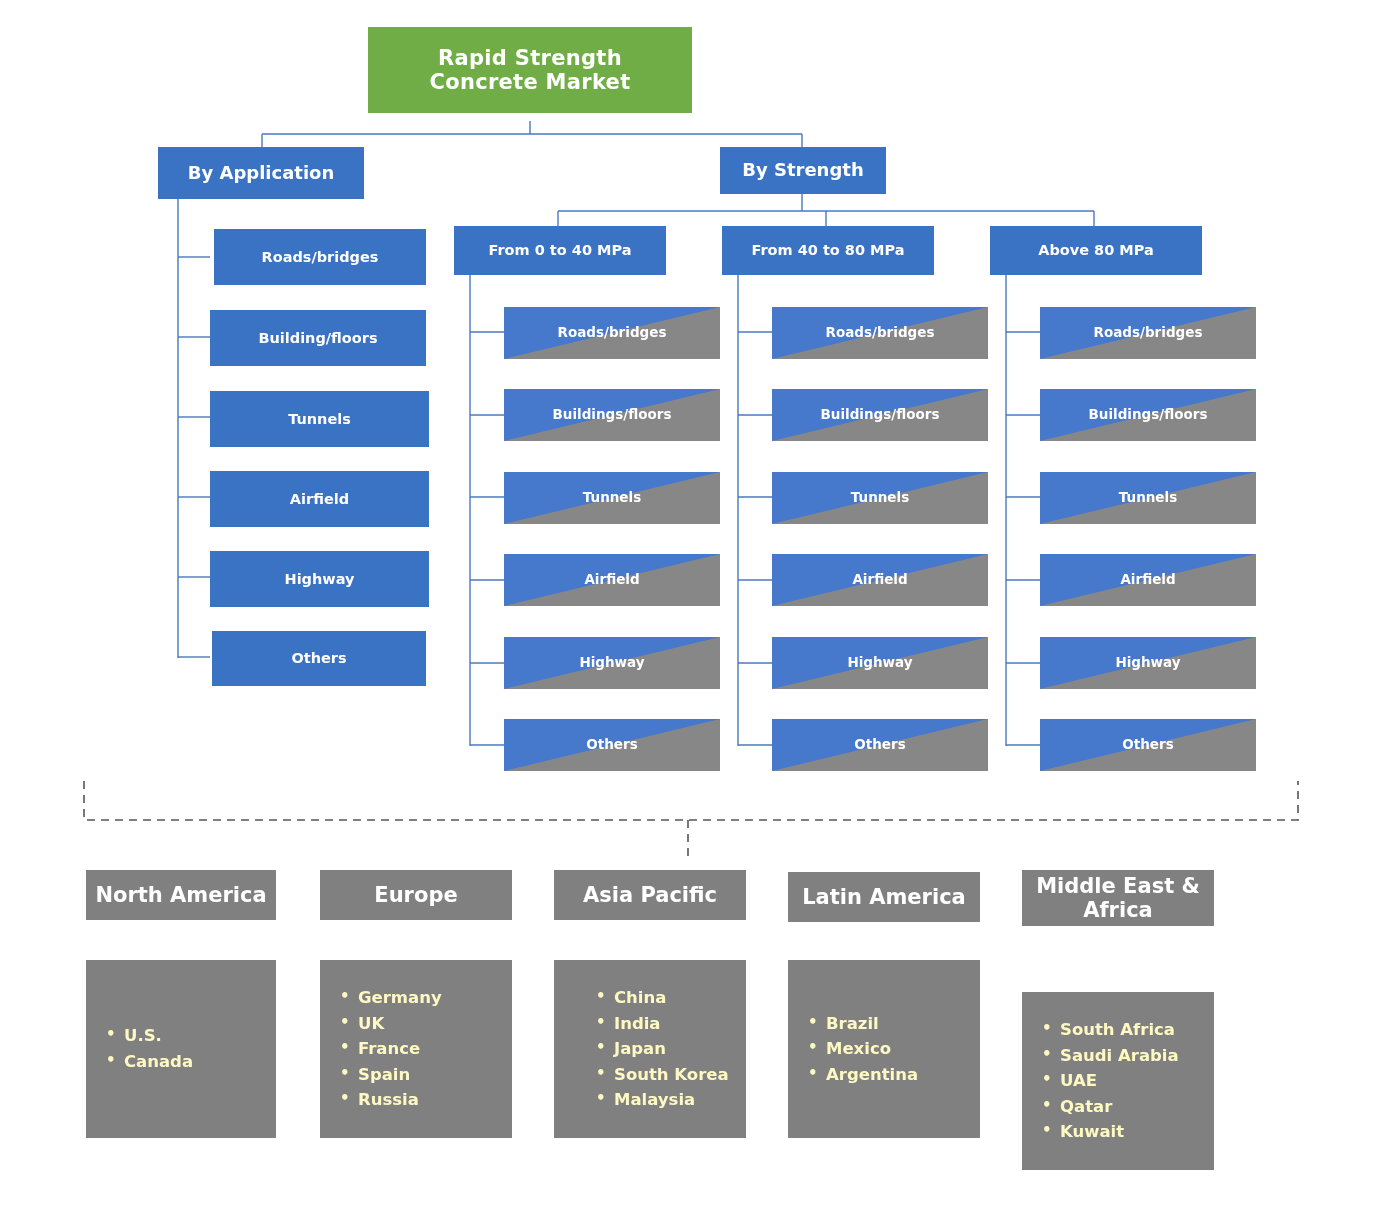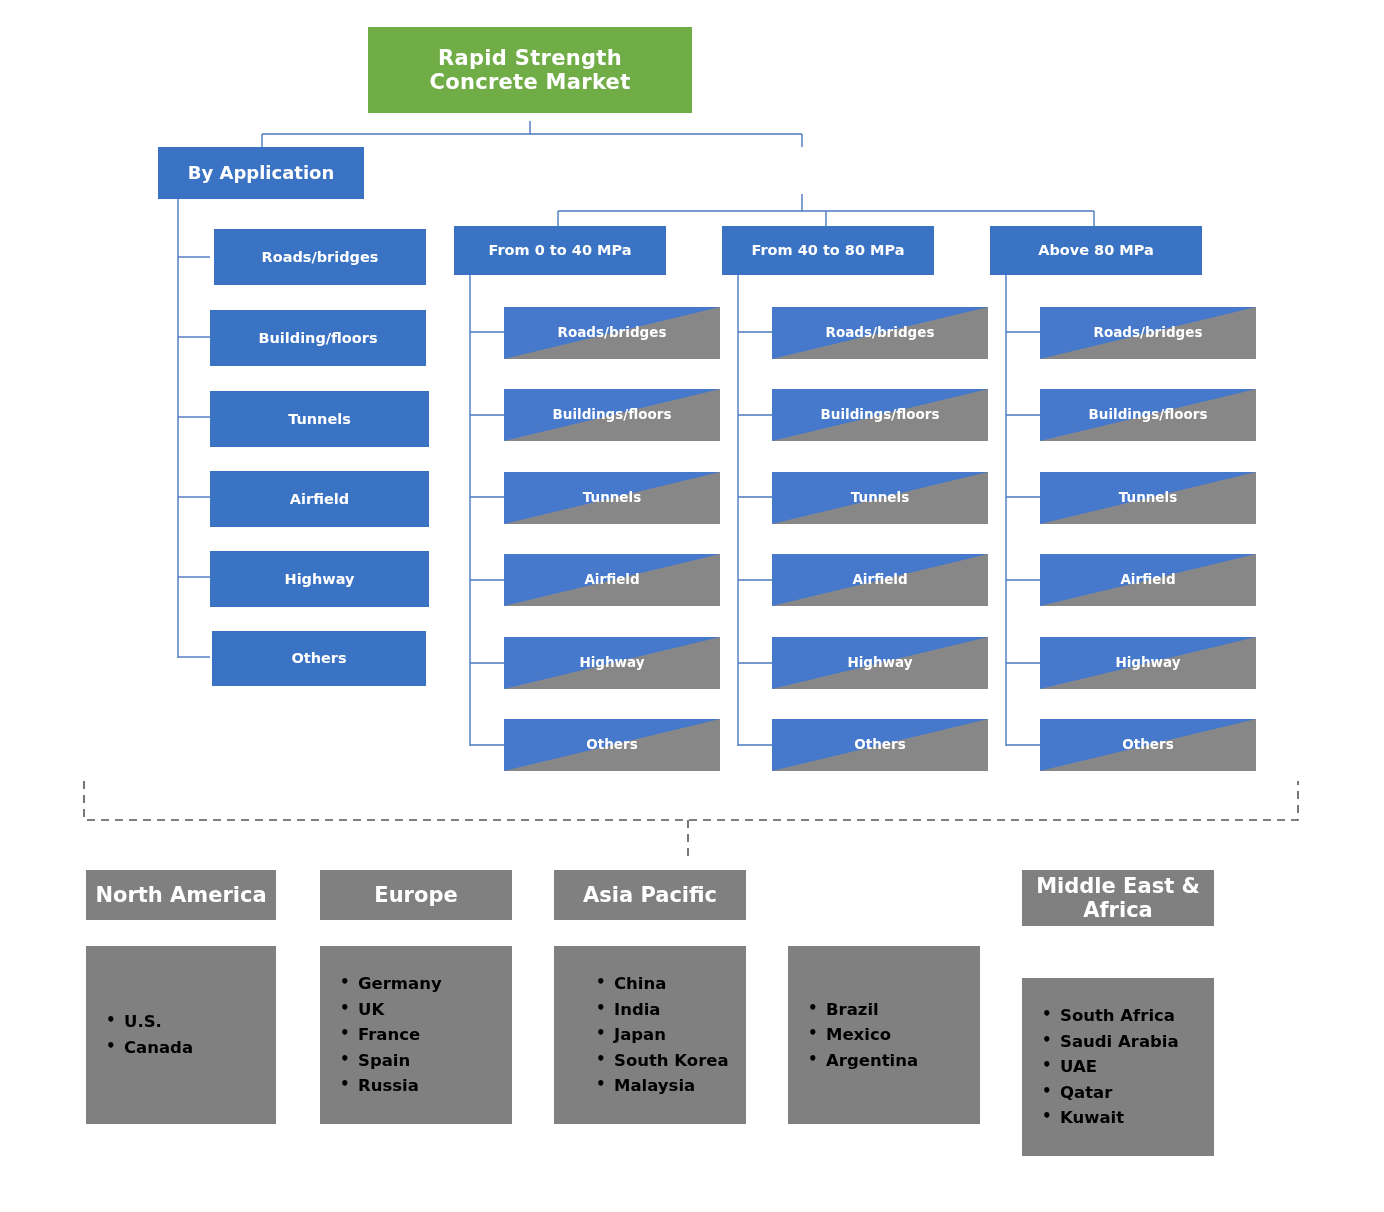--- a/index.html
+++ b/index.html
@@ -67,25 +67,26 @@
     z-index: 2;
   }
   .region-head {
     background: #808080;
     font-size: 21px;
   }
   .region-body {
     position: absolute;
     box-sizing: border-box;
     background: #808080;
-    color: #000000;
+    color: #fef9c3;
     display: flex;
     flex-direction: column;
     justify-content: center;
     padding: 0 10px 0 18px;
+    margin-top: 14px;
   }
   .region-body ul {
     margin: 0;
     padding: 0 0 0 16px;
     list-style: none;
   }
   .region-body li {
     position: relative;
     font-size: 16.5px;
     font-weight: bold;
@@ -155,20 +156,23 @@
   </svg>
 
   <div class="node root-node" style="left:368px; top:27px; width:324px; height:86px;">
     <span style="white-space:pre-line;">Rapid Strength
 Concrete Market</span>
   </div>
 
   <div class="node cat-node" style="left:158px; top:147px; width:206px; height:52px;">
     <span>By Application</span>
   </div>
+  <div class="node cat-node" style="left:720px; top:147px; width:166px; height:47px;">
+    <span>By Strength</span>
+  </div>
 
   <div class="node app-node" style="left:214px; top:229px; width:212px; height:56px;">
     <span>Roads/bridges</span>
   </div>
   <div class="node app-node" style="left:210px; top:310px; width:216px; height:56px;">
     <span>Building/floors</span>
   </div>
   <div class="node app-node" style="left:210px; top:391px; width:219px; height:56px;">
     <span>Tunnels</span>
   </div>
@@ -250,20 +254,23 @@
   </div>
 
   <div class="node region-head" style="left:86px; top:870px; width:190px; height:50px;">
     <span style="white-space:pre-line;">North America</span>
   </div>
   <div class="node region-head" style="left:320px; top:870px; width:192px; height:50px;">
     <span style="white-space:pre-line;">Europe</span>
   </div>
   <div class="node region-head" style="left:554px; top:870px; width:192px; height:50px;">
     <span style="white-space:pre-line;">Asia  Pacific</span>
+  </div>
+  <div class="node region-head" style="left:788px; top:872px; width:192px; height:50px;">
+    <span style="white-space:pre-line;">Latin America</span>
   </div>
   <div class="node region-head" style="left:1022px; top:870px; width:192px; height:56px;">
     <span style="white-space:pre-line;">Middle East &amp;
 Africa</span>
   </div>
 
   <div class="region-body" style="left:86px; top:946px; width:190px; height:178px;">
     <ul>
       <li>U.S.</li>
       <li>Canada</li>

